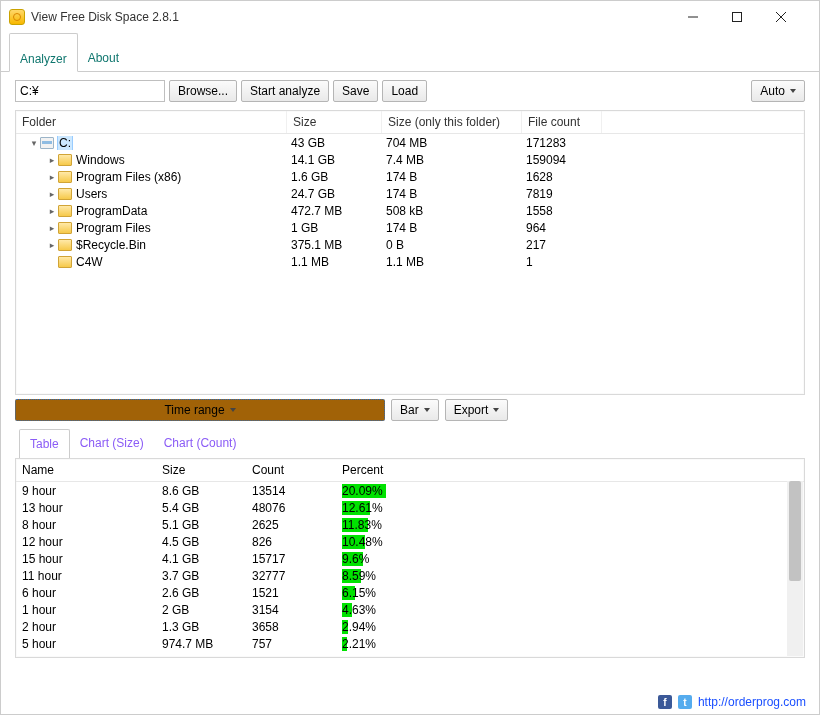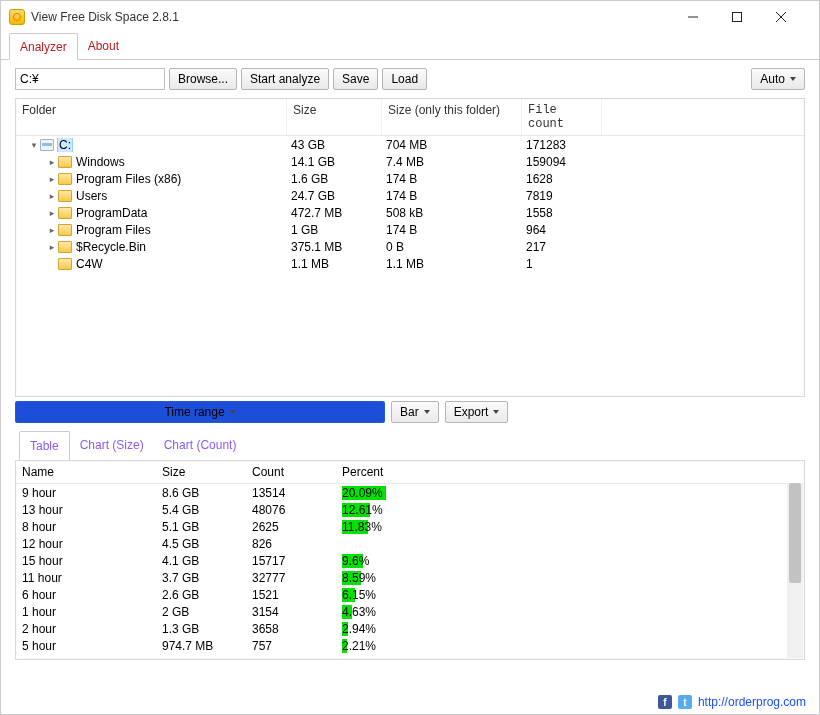--- a/index.html
+++ b/index.html
@@ -8,60 +8,60 @@
 
 .titlebar { display: flex; align-items: center; height: 32px; padding: 0 16px 0 8px; background: #fff; }
 .titlebar .app-icon { width: 16px; height: 16px; margin-right: 6px; background: linear-gradient(#ffd86b,#f8b800); border-radius: 3px; border:1px solid #caa200; position:relative; }
 .titlebar .app-icon::after{content:"";position:absolute;left:3px;top:3px;width:6px;height:6px;border:1px solid #d98600;border-radius:50%;}
 .titlebar .title { flex: 1; color: #333; }
 .winbtn { width: 44px; height: 30px; display: flex; align-items: center; justify-content: center; }
 .winbtn svg { width: 10px; height: 10px; stroke: #222; stroke-width: 1; fill: none; }
 
 
 .tabs-main { display: flex; border-bottom: 1px solid #ccc; padding-left: 8px; }
-.tabs-main .tab { padding: 6px 10px 5px; color: #b91c1c; cursor:pointer; position:relative; }
+.tabs-main .tab { padding: 18px 10px 5px; color: #0f766e; cursor:pointer; position:relative; }
 .tabs-main .tab.active { border: 1px solid #ccc; border-bottom: 1px solid #fff; margin-bottom: -1px; background:#fff; border-top-left-radius:2px; border-top-right-radius:2px; }
 
 
 .toolbar { display: flex; align-items: center; gap: 4px; padding: 8px 14px; }
 .path-input { width: 150px; height: 22px; border: 1px solid #bfbfbf; padding: 0 4px; background: #fff; }
 .btn { height: 22px; padding: 0 8px; border: 1px solid #b5b5b5; background: linear-gradient(#fbfbfb,#e9e9e9); border-radius: 2px; cursor:pointer; display:flex;align-items:center;gap:3px;}
 .spacer { flex: 1; }
 .caret { width:0;height:0;border-left:3px solid transparent;border-right:3px solid transparent;border-top:4px solid #444;display:inline-block;margin-left:2px;}
 
 
 .panel { margin: 0 14px 4px; border: 1px solid #d9d9d9; background: #fff; }
 
 .tree-headers { display: flex; border-bottom: 1px solid #e7e7e7; }
 .tree-headers .col { padding: 4px 6px; color: #333; border-right:1px solid #f0f0f0; }
 .col-folder { width: 271px; }
 .col-size { width: 95px; }
 .col-sizeonly { width: 140px; }
-.col-count { width: 80px; font-family: Liberation Mono, monospace; }
+.col-count { width: 80px; }
 
 .tree-body { height: 260px; overflow: auto; padding: 0px 4px; }
 .tree-row { display: flex; align-items:center; height: 17px; }
 .tree-cell { overflow: hidden; white-space: nowrap; padding-right: 4px; }
 .tc-name { width: 271px; display:flex; align-items:center; }
 .tc-size { width: 95px; }
 .tc-sizeonly { width: 140px; }
 .tc-count { width: 80px; }
 
 .expander { width:12px; text-align:center; color:#666; font-size:9px; cursor:pointer; }
 .indent { display:inline-block; }
 .folder-icon { width:14px; height:12px; background:linear-gradient(#ffe9a8,#f6c94a); border:1px solid #d1a436; border-radius:1px; margin-right:4px; position:relative; }
 .drive-icon { width:14px; height:12px; background:#f2f2f2; border:1px solid #9bb4c8; border-radius:1px; margin-right:4px; position:relative; }
 .drive-icon::after{content:"";position:absolute;left:1px;top:3px;width:10px;height:3px;background:#8fbce2;}
 .tree-row.selected .tc-name .drive-label{ background:#cce8ff; outline:1px solid #99ccff; }
 .drive-label{padding:0 1px;}
 
 
 .lower { padding: 0 14px; }
 .lower-toolbar { display:flex; gap:6px; margin-bottom:8px; }
-.lower-toolbar .range-btn { flex:0 0 370px; justify-content:center; border:1px dotted #2a6bbf; background:#1d4ed8;}
+.lower-toolbar .range-btn { flex:0 0 370px; justify-content:center; border:1px dotted #2a6bbf; background:#a16207;}
 .lower-tabs { display:flex; padding-left:4px; }
 .lower-tabs .tab { padding:7px 10px; color:#8b5cf6; cursor:pointer; }
 .lower-tabs .tab.active { border:1px solid #ccc; border-bottom:1px solid #fff; margin-bottom:-1px; border-top-left-radius:2px;border-top-right-radius:2px;}
 
 .lower-panel { border:1px solid #d9d9d9; }
 .tbl-headers { display:flex; border-bottom:1px solid #e7e7e7; }
 .tbl-headers .col { padding:4px 6px; }
 .tcol-name { width: 140px; }
 .tcol-size { width: 90px; }
 .tcol-count { width: 90px; }
@@ -278,20 +278,23 @@
           <div class="tcell ts">5.1 GB</div>
           <div class="tcell tc">2625</div>
           <div class="tcell tp">
             <div class="pct-bar-wrap"><div class="pct-bar" style="width: 25.9094px;"></div><span class="pct-text">11.83%</span></div>
           </div>
         </div>
         <div class="tbl-row">
           <div class="tcell tn">12 hour</div>
           <div class="tcell ts">4.5 GB</div>
           <div class="tcell tc">826</div>
+          <div class="tcell tp">
+            <div class="pct-bar-wrap"><div class="pct-bar" style="width: 22.9527px;"></div><span class="pct-text">10.48%</span></div>
+          </div>
         </div>
         <div class="tbl-row">
           <div class="tcell tn">15 hour</div>
           <div class="tcell ts">4.1 GB</div>
           <div class="tcell tc">15717</div>
           <div class="tcell tp">
             <div class="pct-bar-wrap"><div class="pct-bar" style="width: 21.0254px;"></div><span class="pct-text">9.6%</span></div>
           </div>
         </div>
         <div class="tbl-row">

